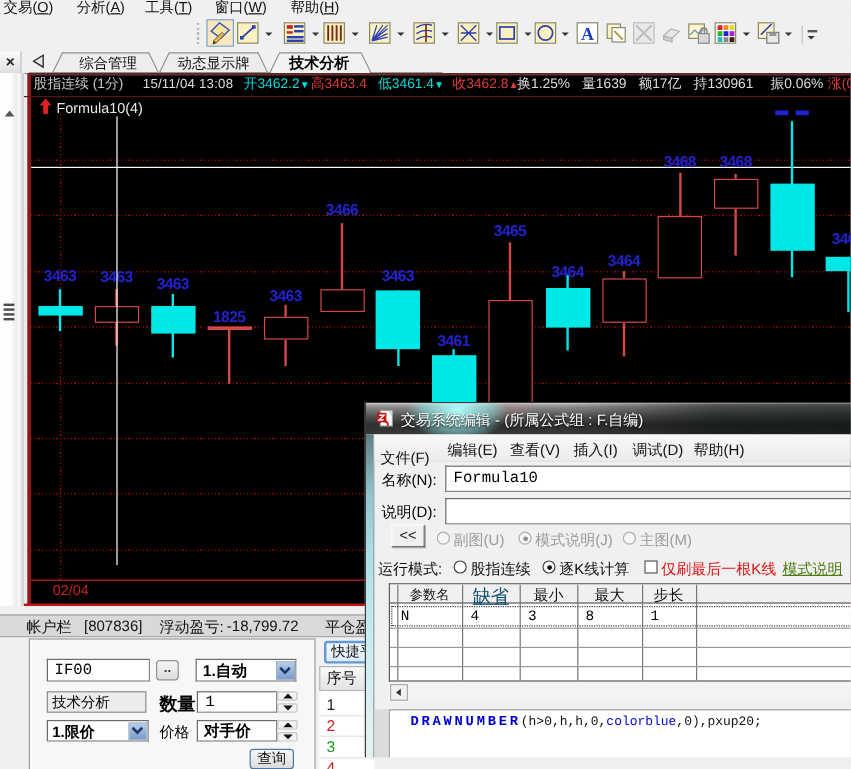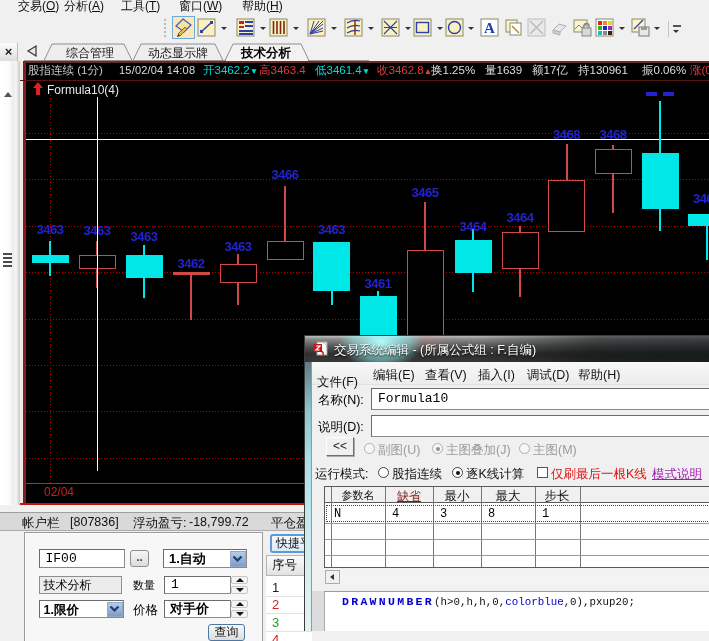--- a/index.html
+++ b/index.html
@@ -37,21 +37,21 @@
 .mono { font-family:"Liberation Mono", monospace; }
 .arr { font-size:8.5px; }
 .radio { width:11px; height:11px; border-radius:50%; border:1px solid #b0b0b0; background:#f6f6f6; }
 .radio2 { width:11px; height:11px; border-radius:50%; border:1px solid #444; background:#fff; }
 .rdot { position:absolute; left:2.5px; top:2.5px; width:4px; height:4px; border-radius:50%; }
 </style></head>
 <body>
 <div id="stage">
 
   <div id="menubar" class="abs">
-    <span style="left:18px">交易(<u>O</u>)</span>
+    <span style="left:3px">交易(<u>O</u>)</span>
     <span style="left:64px">分析(<u>A</u>)</span>
     <span style="left:121px">工具(<u>T</u>)</span>
     <span style="left:179px">窗口(<u>W</u>)</span>
     <span style="left:242px">帮助(<u>H</u>)</span>
   </div>
 
   <div id="toolbar" class="abs">
   <div class="abs" style="left:164px;top:6px;width:2px;height:18px;background:repeating-linear-gradient(180deg,#b9b9b9 0 2px,transparent 2px 4px);"></div>
   <div class="ticon" style="left:172px;width:23px;height:23px;top:3px;background:#fbe7bb;border:1px solid #70aad6;">
     <svg width="21" height="21">
@@ -175,21 +175,21 @@
     <div class="abs" style="left:3px;top:192px;width:9px;height:1.8px;background:#4a4a4a;box-shadow:0 4px 0 #4a4a4a,0 8px 0 #4a4a4a,0 12px 0 #4a4a4a;"></div>
   </div>
 
   <div id="chartwin" class="abs">
   <div class="abs" style="left:0;top:0;width:3px;height:444px;background:#ececec;"></div>
     <div class="abs" style="left:3px;top:0;width:2.5px;height:444px;background:#8c1a1a;"></div>
     <div class="abs" style="left:5.5px;top:0;width:683.5px;height:1.5px;background:#6b2a2a;"></div>
 
     <div class="abs" style="left:0;top:2px;width:689px;height:16px;font-size:11.5px;line-height:15px;white-space:nowrap;">
       <span class="abs" style="left:8px;color:#c9c9c9;font-size:11.5px;text-align:center;">股指连续 (1分)</span>
-      <span class="abs" style="left:99px;color:#dedede;font-size:11px;letter-spacing:0.2px;">15/02/04 14:08</span>
+      <span class="abs" style="left:99px;color:#dedede;font-size:11px;letter-spacing:0.2px;">15/11/04 13:08</span>
       <span class="abs" style="left:183px;color:#00dcdc">开3462.2<span class="arr">▼</span></span>
       <span class="abs" style="left:239px;color:#e23b3b">高3463.4</span>
       <span class="abs" style="left:295px;color:#00dcdc">低3461.4<span class="arr">▼</span></span>
       <span class="abs" style="left:357px;color:#e23b3b">收3462.8<span class="arr">▲</span></span>
       <span class="abs" style="left:411px;color:#dedede">换1.25%</span>
       <span class="abs" style="left:465px;color:#dedede">量1639</span>
       <span class="abs" style="left:512px;color:#dedede">额17亿</span>
       <span class="abs" style="left:558px;color:#dedede">持130961</span>
       <span class="abs" style="left:622px;color:#dedede">振0.06%</span>
       <span class="abs" style="left:670px;color:#e23b3b">涨(0.4</span>
@@ -218,21 +218,21 @@
     <div class="clabel" style="left:0px;top:161.5px;">3463</div>
     <div class="candle-wick" style="left:76px;top:179.5px;height:14.5px;background:#d14848;"></div>
     <div class="candle-wick" style="left:76px;top:208px;height:19px;background:#d14848;"></div>
     <div class="candle-body" style="left:58.5px;top:194px;height:14px;border:1.5px solid #d14848;background:#000;"></div>
     <div class="clabel" style="left:47px;top:162.5px;">3463</div>
     <div class="candle-wick" style="left:123px;top:184px;height:53px;background:#00e7e7;"></div>
     <div class="candle-body" style="left:105.5px;top:194px;height:23px;background:#00e7e7;"></div>
     <div class="clabel" style="left:94px;top:168.5px;">3463</div>
     <div class="candle-wick" style="left:170px;top:213.5px;height:45.0px;background:#d14848;"></div>
     <div class="candle-body" style="left:152.5px;top:211px;height:2.5px;background:#d14848;"></div>
-    <div class="clabel" style="left:141px;top:195.5px;">3462</div>
+    <div class="clabel" style="left:141px;top:195.5px;">1825</div>
     <div class="candle-wick" style="left:217px;top:193px;height:10px;background:#d14848;"></div>
     <div class="candle-wick" style="left:217px;top:221.5px;height:22.5px;background:#d14848;"></div>
     <div class="candle-body" style="left:199.5px;top:203px;height:18.5px;border:1.5px solid #d14848;background:#000;"></div>
     <div class="clabel" style="left:188px;top:178.5px;">3463</div>
     <div class="candle-wick" style="left:264px;top:124.5px;height:55.5px;background:#d14848;"></div>
     <div class="candle-body" style="left:246.5px;top:180px;height:18.5px;border:1.5px solid #d14848;background:#000;"></div>
     <div class="clabel" style="left:235px;top:106.5px;">3466</div>
     <div class="candle-wick" style="left:310.5px;top:180.5px;height:63.5px;background:#00e7e7;"></div>
     <div class="candle-body" style="left:293.0px;top:180.5px;height:49.5px;background:#00e7e7;"></div>
     <div class="clabel" style="left:281.5px;top:162px;">3463</div>
@@ -282,21 +282,21 @@
     <div class="inp mono" style="left:38.5px;top:44px;width:86.5px;height:19px;line-height:17px;padding-left:6px;">IF00</div>
     <div class="abs" style="left:130px;top:45px;width:19px;height:17px;border:1px solid #8e8e8e;border-radius:3px;background:linear-gradient(180deg,#f6f6f6,#dcdcdc);font-size:11px;font-weight:bold;text-align:center;line-height:12px;color:#333;">..</div>
     <div class="inp" style="left:163px;top:44px;width:84px;height:19px;">
       <span class="abs" style="left:5px;top:1px;font-size:13px;font-weight:bold;line-height:16px;">1.自动</span>
       <span class="abs" style="right:0.5px;top:0.5px;width:16px;height:16.5px;background:linear-gradient(180deg,#b4cdea,#7b9cc9);border:1px solid #94aac4;"></span>
       <svg class="abs" style="right:3px;top:5px" width="11" height="8">
           <path d="M1.5 1.5 L5.5 5.5 L9.5 1.5" stroke="#1e3c64" stroke-width="2.2" fill="none"></path>
         </svg>
     </div>
     <div class="abs" style="left:38.5px;top:71px;width:83.5px;height:17.5px;border:1px solid #8e8e8e;background:#ececec;font-size:12px;line-height:16px;padding-left:4px;">技术分析</div>
-    <span class="abs" style="left:133px;top:73px;font-size:11px;">数量</span>
+    <span class="abs" style="left:133px;top:73px;font-size:15px;font-weight:bold;">数量</span>
     <div class="inp mono" style="left:164px;top:71px;width:67px;height:17.5px;line-height:15.5px;padding-left:6px;">1</div>
     <div class="abs" style="left:231px;top:71px;width:17px;height:17.5px;">
       <span class="abs" style="left:0;top:0;width:17px;height:8px;border:1px solid #c6c6c6;border-radius:2px;background:#f4f4f4;"></span>
       <span class="abs" style="left:0;top:9.5px;width:17px;height:8px;border:1px solid #c6c6c6;border-radius:2px;background:#f4f4f4;"></span>
       <span class="abs" style="left:4.5px;top:2px;width:0;height:0;border-left:4px solid transparent;border-right:4px solid transparent;border-bottom:4.5px solid #111;"></span>
       <span class="abs" style="left:4.5px;top:11.5px;width:0;height:0;border-left:4px solid transparent;border-right:4px solid transparent;border-top:4.5px solid #111;"></span>
     </div>
     <div class="inp" style="left:38.5px;top:95px;width:85.5px;height:17.5px;">
       <span class="abs" style="left:4px;top:0.5px;font-size:12.5px;font-weight:bold;line-height:16px;">1.限价</span>
       <span class="abs" style="right:0.5px;top:0.5px;width:16px;height:15px;background:linear-gradient(180deg,#b4cdea,#7b9cc9);border:1px solid #94aac4;"></span>
@@ -350,47 +350,47 @@
     <span class="abs" style="left:13px;top:56px;font-size:12.5px;">名称(N):</span>
     <div class="inp mono" style="left:66px;top:52px;width:345px;height:22px;line-height:20px;padding-left:6px;font-size:13px;">Formula10</div>
     <span class="abs" style="left:13px;top:83px;font-size:12.5px;">说明(D):</span>
     <div class="inp" style="left:66px;top:79px;width:345px;height:22px;"></div>
     <div class="abs" style="left:21px;top:101px;width:28px;height:19px;background:#f0f0f0;border:1px solid #6f6f6f;border-top-color:#fdfdfd;border-left-color:#fdfdfd;box-shadow:1px 1px 0 #aaa;font-size:12px;text-align:center;line-height:17px;color:#222;">&lt;&lt;</div>
     <span class="abs radio" style="left:59px;top:107px;"></span>
     <span class="abs" style="left:73px;top:106px;font-size:12.5px;color:#9b9b9b;">副图(U)</span>
     <span class="abs radio" style="left:127px;top:107px;">
         <span class="rdot" style="background:#909090"></span>
       </span>
-    <span class="abs" style="left:141px;top:106px;font-size:12.5px;color:#9b9b9b;">主图叠加(J)</span>
+    <span class="abs" style="left:141px;top:106px;font-size:12.5px;color:#9b9b9b;">模式说明(J)</span>
     <span class="abs radio" style="left:214px;top:107px;"></span>
     <span class="abs" style="left:228px;top:106px;font-size:12.5px;color:#9b9b9b;">主图(M)</span>
     <span class="abs" style="left:10px;top:130px;font-size:12.5px;color:#111;">运行模式:</span>
     <span class="abs radio2" style="left:73px;top:131px;"></span>
     <span class="abs" style="left:87px;top:130px;font-size:12.5px;color:#111;">股指连续</span>
     <span class="abs radio2" style="left:147px;top:131px;">
         <span class="rdot" style="background:#111"></span>
       </span>
     <span class="abs" style="left:161px;top:130px;font-size:12.5px;color:#111;">逐K线计算</span>
     <span class="abs" style="left:232px;top:131px;width:11px;height:11px;border:1px solid #555;background:#fff;"></span>
     <span class="abs" style="left:246px;top:130px;font-size:12.5px;color:#e01111;">仅刷最后一根K线</span>
-    <span class="abs" style="left:347px;top:130px;font-size:12.5px;color:#a21caf;text-decoration:underline;">模式说明</span>
+    <span class="abs" style="left:347px;top:130px;font-size:12.5px;color:#4d7c0f;text-decoration:underline;">模式说明</span>
 
     <div class="abs" style="left:19px;top:150px;width:390px;height:82px;border:1px solid #5a5a5a;border-right:none;background:#fff;overflow:hidden;">
       <div class="abs" style="left:0;top:0;width:390px;height:16px;background:#f0f0f0;border-bottom:1px solid #5a5a5a;"></div>
       <span class="abs" style="left:6px;top:0;width:1px;height:82px;background:#777;"></span>
       <span class="abs" style="left:60px;top:0;width:1px;height:82px;background:#777;"></span>
       <span class="abs" style="left:108px;top:0;width:1px;height:82px;background:#777;"></span>
       <span class="abs" style="left:156px;top:0;width:1px;height:82px;background:#777;"></span>
       <span class="abs" style="left:210px;top:0;width:1px;height:82px;background:#777;"></span>
       <span class="abs" style="left:255px;top:0;width:1px;height:82px;background:#777;"></span>
       <span class="abs" style="left:0;top:36px;width:390px;height:1px;background:#9a9a9a;"></span>
       <span class="abs" style="left:0;top:52px;width:390px;height:1px;background:#9a9a9a;"></span>
       <span class="abs" style="left:0;top:68px;width:390px;height:1px;background:#9a9a9a;"></span>
       <span class="abs" style="left:33px;top:1px;font-size:11px;color:#111;transform:translateX(-50%);">参数名</span>
-      <span class="abs" style="left:84px;top:1px;font-size:12px;color:#7f1d1d;transform:translateX(-50%);text-decoration:underline;">缺省</span>
+      <span class="abs" style="left:84px;top:1px;font-size:15px;color:#0c4a6e;transform:translateX(-50%);text-decoration:underline;">缺省</span>
       <span class="abs" style="left:132px;top:1px;font-size:12.5px;color:#111;transform:translateX(-50%);">最小</span>
       <span class="abs" style="left:183px;top:1px;font-size:12.5px;color:#111;transform:translateX(-50%);">最大</span>
       <span class="abs" style="left:232px;top:1px;font-size:12.5px;color:#111;transform:translateX(-50%);">步长</span>
       <div class="abs" style="left:1px;top:17.5px;width:388px;height:17px;border:1px dotted #444;border-right:none;"></div>
       <span class="abs mono" style="left:9px;top:20px;font-size:12px;color:#000;">N</span>
       <span class="abs mono" style="left:67px;top:20px;font-size:12px;color:#000;">4</span>
       <span class="abs mono" style="left:115px;top:20px;font-size:12px;color:#000;">3</span>
       <span class="abs mono" style="left:163px;top:20px;font-size:12px;color:#000;">8</span>
       <span class="abs mono" style="left:217px;top:20px;font-size:12px;color:#000;">1</span>
     </div>

